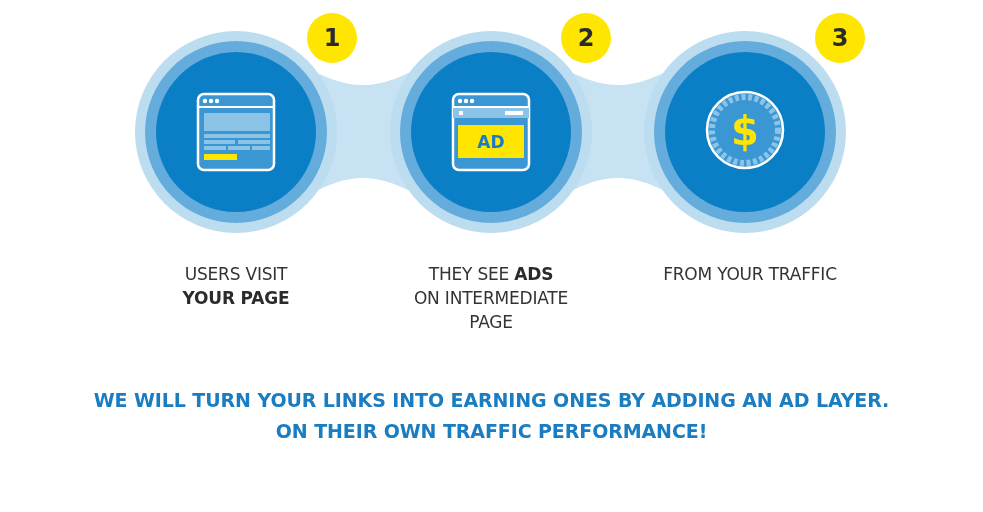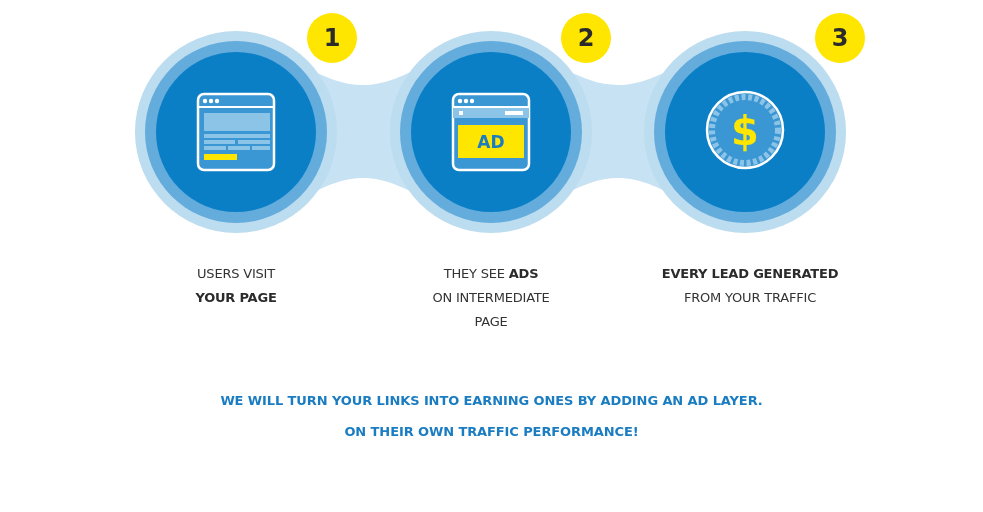--- a/index.html
+++ b/index.html
@@ -4,26 +4,26 @@
 <style>
   html, body { margin: 0; padding: 0; background: #ffffff; }
   body { width: 983px; height: 512px; position: relative; overflow: hidden;
          font-family: "DejaVu Sans", "Liberation Sans", sans-serif; }
   .stage { position: absolute; left: 0; top: 0; width: 983px; height: 250px; }
   .stage svg { position: absolute; left: 0; top: 0; }
   .badge { position: absolute; width: 50px; height: 50px; border-radius: 50%;
            background: #ffe600; color: #2b2b2b; font-weight: bold; font-size: 24px;
            display: flex; align-items: center; justify-content: center; }
   .step-text { position: absolute; top: 262px; width: 260px; text-align: center;
-               color: #333333; font-size: 13px; line-height: 24px; letter-spacing: -0.2px;
+               color: #333333; font-size: 17px; line-height: 24px; letter-spacing: -0.2px;
                font-family: "DejaVu Sans", sans-serif; }
   .step-text .line { display: block; white-space: nowrap; }
   .step-text b { font-weight: bold; color: #2b2b2b; }
   .tagline { position: absolute; left: 0; top: 385px; width: 983px; text-align: center;
-             color: #1a7cc1; font-weight: bold; font-size: 13px; line-height: 31px;
+             color: #1a7cc1; font-weight: bold; font-size: 19px; line-height: 31px;
              letter-spacing: -0.1px; font-family: "DejaVu Sans", sans-serif; }
   .tagline .line { display: block; white-space: nowrap; }
 </style>
 </head>
 <body>
 
 <div class="stage">
   <svg width="983" height="250" viewBox="0 0 983 250">
 
     <path d="M236,52 C300,52 320,85 363,85 C406,85 426,52 491,52 L491,212 C426,212 406,178 363,178 C320,178 300,212 236,212 Z" fill="#c6e2f3"></path>
@@ -94,20 +94,19 @@
   <span class="line"><b>YOUR PAGE</b></span>
 </div>
 
 <div class="step-text" style="left:361px;">
   <span class="line"><span style="white-space:pre;">THEY SEE </span><b>ADS</b></span>
   <span class="line">ON INTERMEDIATE</span>
   <span class="line">PAGE</span>
 </div>
 
 <div class="step-text" style="left:620px;">
-  <span class="line"><b>EVERY LEAD GENERATED</b></span>
   <span class="line">FROM YOUR TRAFFIC</span>
 </div>
 
 <div class="tagline">
   <span class="line">WE WILL TURN YOUR LINKS INTO EARNING ONES BY ADDING AN AD LAYER.</span>
   <span class="line">ON THEIR OWN TRAFFIC PERFORMANCE!</span>
 </div>
 
 </body></html>

